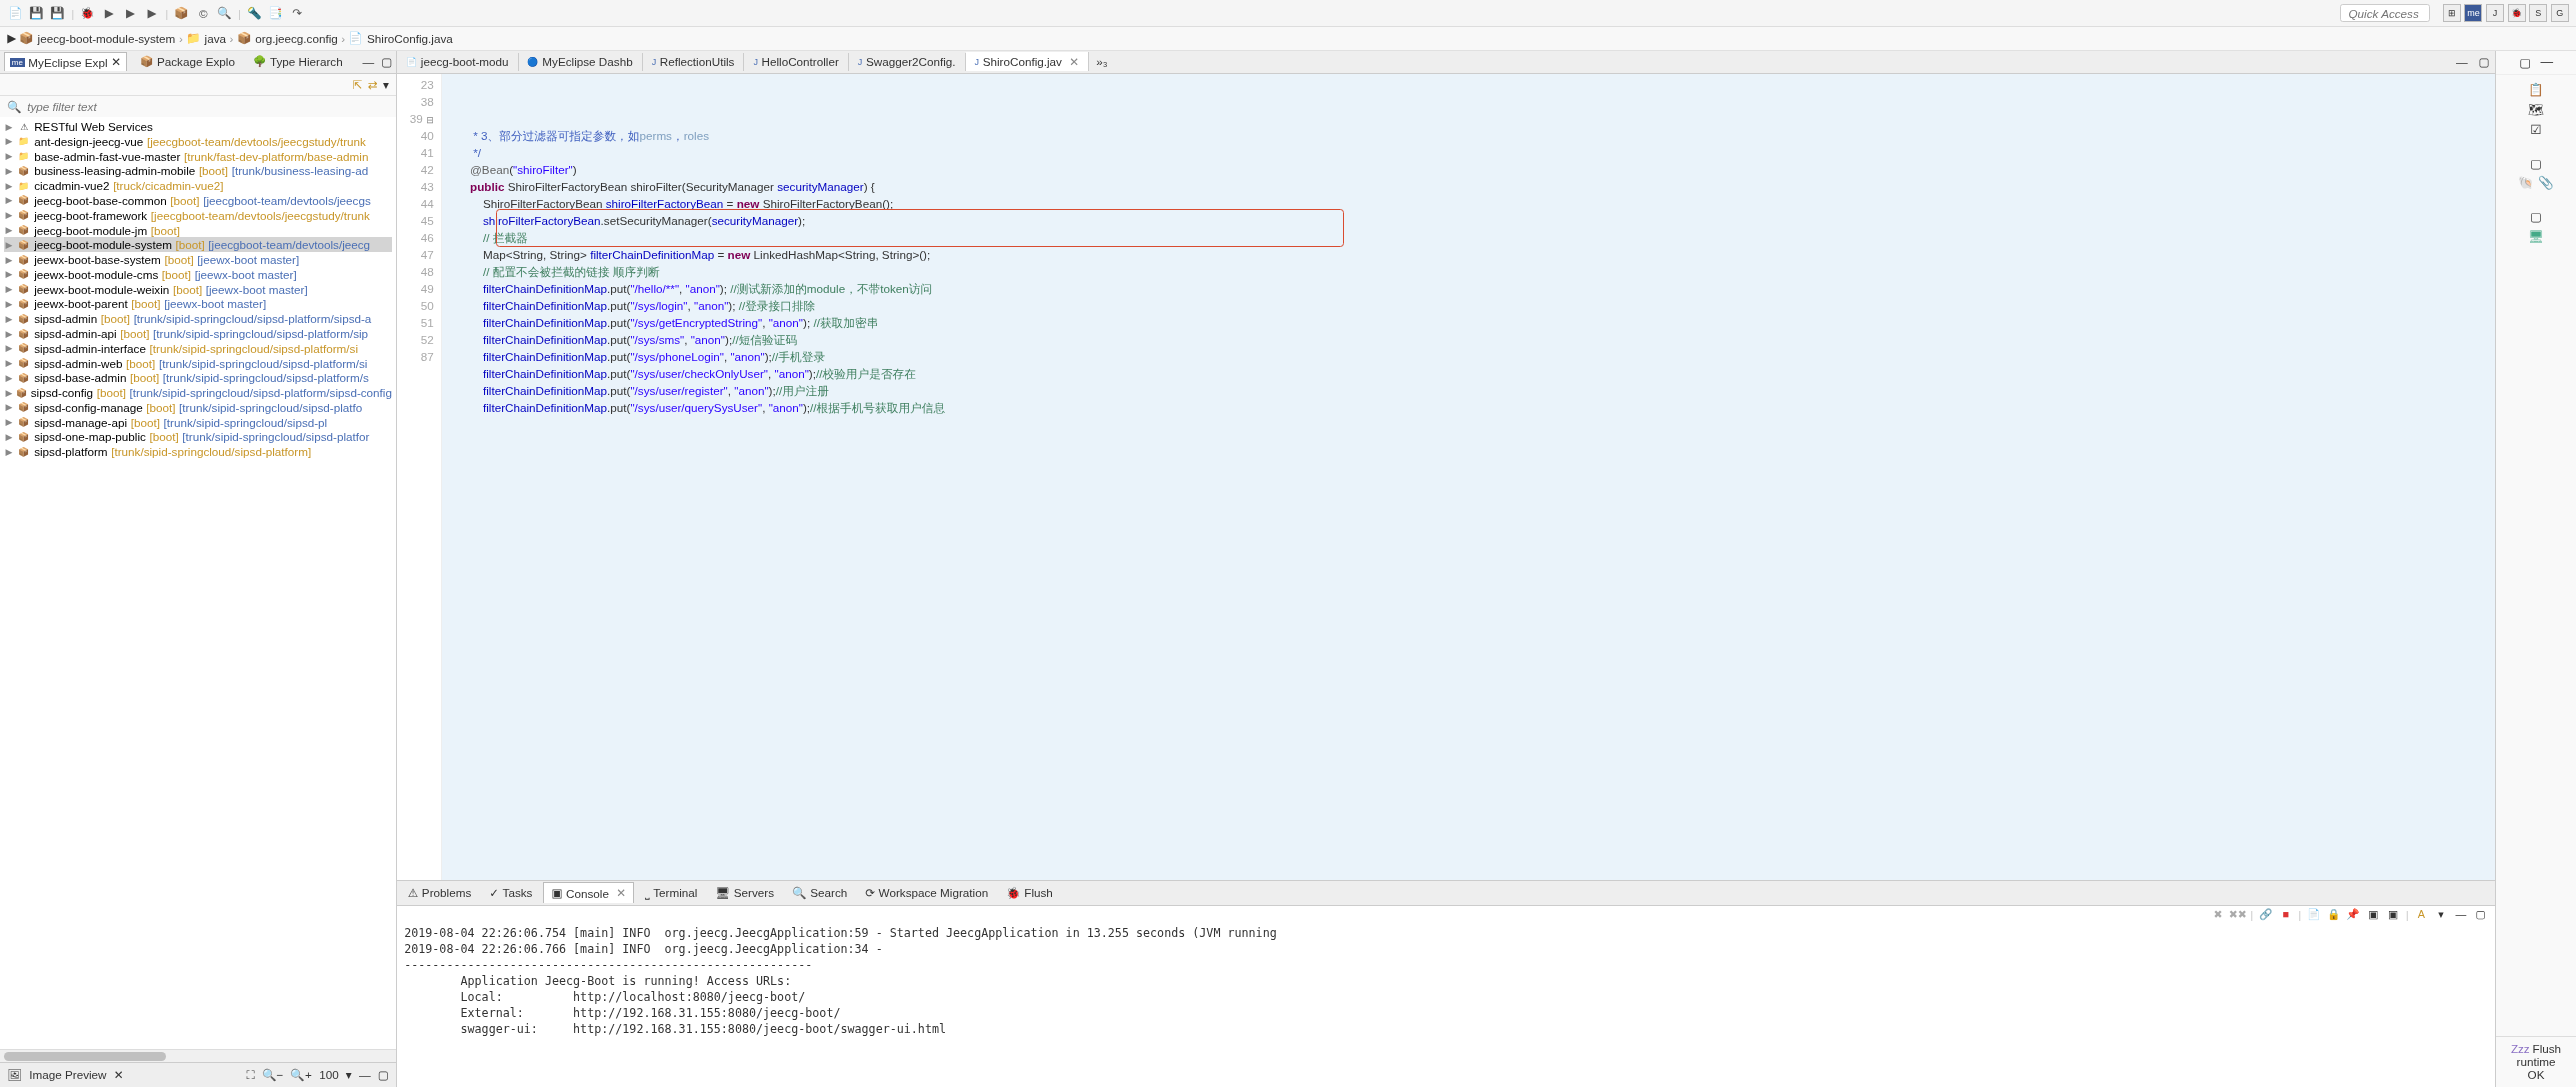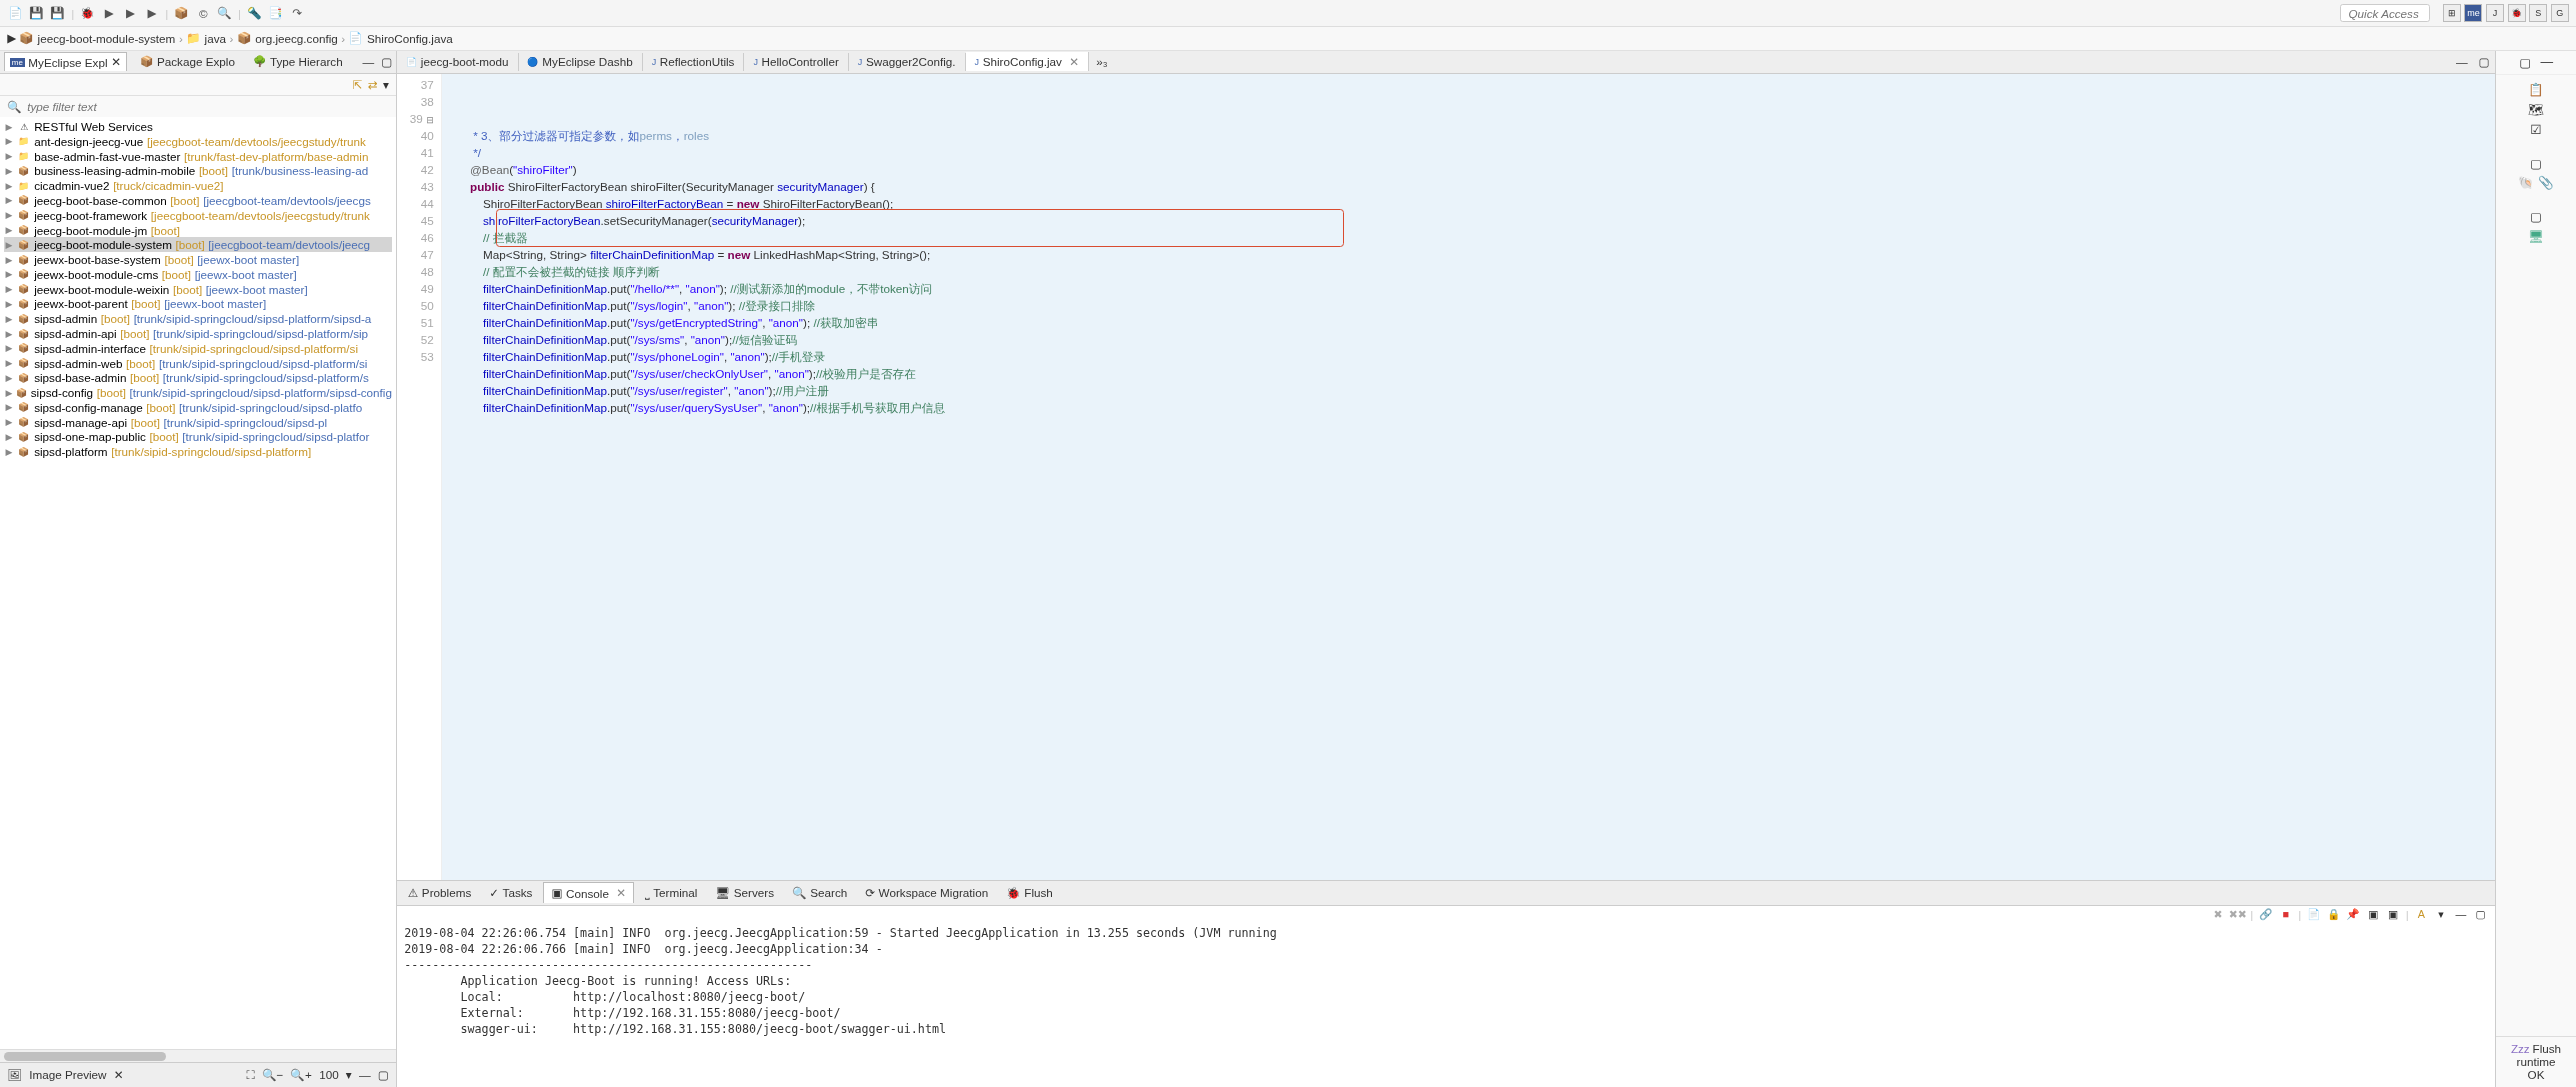--- a/index.html
+++ b/index.html
@@ -345,37 +345,37 @@
           <span>ShiroConfig.jav</span>
           <span class="editor-tab-close">✕</span>
         </div>
         <div class="more">»₃</div>
         <div style="flex: 1 1 0%;"></div>
         <span class="icon-btn" style="padding: 0px 5.4px;">—</span>
         <span class="icon-btn" style="padding: 0px 5.4px;">▢</span>
       </div>
     <div class="editor-body">
       <div class="gutter" id="gutter">
-          <div class="gutter-line">37</div>
+          <div class="gutter-line">23</div>
           <div class="gutter-line">38</div>
           <div class="gutter-line fold">39</div>
           <div class="gutter-line">40</div>
           <div class="gutter-line">41</div>
           <div class="gutter-line">42</div>
           <div class="gutter-line">43</div>
           <div class="gutter-line">44</div>
           <div class="gutter-line">45</div>
           <div class="gutter-line">46</div>
           <div class="gutter-line">47</div>
           <div class="gutter-line">48</div>
           <div class="gutter-line">49</div>
           <div class="gutter-line">50</div>
           <div class="gutter-line">51</div>
           <div class="gutter-line">52</div>
-          <div class="gutter-line">53</div>
+          <div class="gutter-line">87</div>
         </div>
       <div class="code-area" id="code">
         <div class="highlight-box"></div>
       <div class="code-line">     <span class="jdoc">* 3、部分过滤器可指定参数，如</span><span class="jdoc-tag">perms</span><span class="jdoc">，</span><span class="jdoc-tag">roles</span></div><div class="code-line">     <span class="jdoc">*/</span></div><div class="code-line">    <span class="ann">@Bean</span>(<span class="str">"shiroFilter"</span>)</div><div class="code-line">    <span class="kw">public</span> ShiroFilterFactoryBean shiroFilter(SecurityManager <span class="fld">securityManager</span>) {</div><div class="code-line">        ShiroFilterFactoryBean <span class="fld">shiroFilterFactoryBean</span> = <span class="kw">new</span> ShiroFilterFactoryBean();</div><div class="code-line">        <span class="fld">shiroFilterFactoryBean</span>.setSecurityManager(<span class="fld">securityManager</span>);</div><div class="code-line">        <span class="cmt">// 拦截器</span></div><div class="code-line">        Map&lt;String, String&gt; <span class="fld">filterChainDefinitionMap</span> = <span class="kw">new</span> LinkedHashMap&lt;String, String&gt;();</div><div class="code-line">        <span class="cmt">// 配置不会被拦截的链接 顺序判断</span></div><div class="code-line">        <span class="fld">filterChainDefinitionMap</span>.put(<span class="str">"/hello/**"</span>, <span class="str">"anon"</span>); <span class="cmt">//测试新添加的module，不带token访问</span></div><div class="code-line">        <span class="fld">filterChainDefinitionMap</span>.put(<span class="str">"/sys/login"</span>, <span class="str">"anon"</span>); <span class="cmt">//登录接口排除</span></div><div class="code-line">        <span class="fld">filterChainDefinitionMap</span>.put(<span class="str">"/sys/getEncryptedString"</span>, <span class="str">"anon"</span>); <span class="cmt">//获取加密串</span></div><div class="code-line">        <span class="fld">filterChainDefinitionMap</span>.put(<span class="str">"/sys/sms"</span>, <span class="str">"anon"</span>);<span class="cmt">//短信验证码</span></div><div class="code-line">        <span class="fld">filterChainDefinitionMap</span>.put(<span class="str">"/sys/phoneLogin"</span>, <span class="str">"anon"</span>);<span class="cmt">//手机登录</span></div><div class="code-line">        <span class="fld">filterChainDefinitionMap</span>.put(<span class="str">"/sys/user/checkOnlyUser"</span>, <span class="str">"anon"</span>);<span class="cmt">//校验用户是否存在</span></div><div class="code-line">        <span class="fld">filterChainDefinitionMap</span>.put(<span class="str">"/sys/user/register"</span>, <span class="str">"anon"</span>);<span class="cmt">//用户注册</span></div><div class="code-line">        <span class="fld">filterChainDefinitionMap</span>.put(<span class="str">"/sys/user/querySysUser"</span>, <span class="str">"anon"</span>);<span class="cmt">//根据手机号获取用户信息</span></div></div>
     </div>
 
     <div class="bottom-panel">
       <div class="bottom-tabs" id="bottom-tabs">
       <div class="bottom-tab">
             <span>⚠</span>

